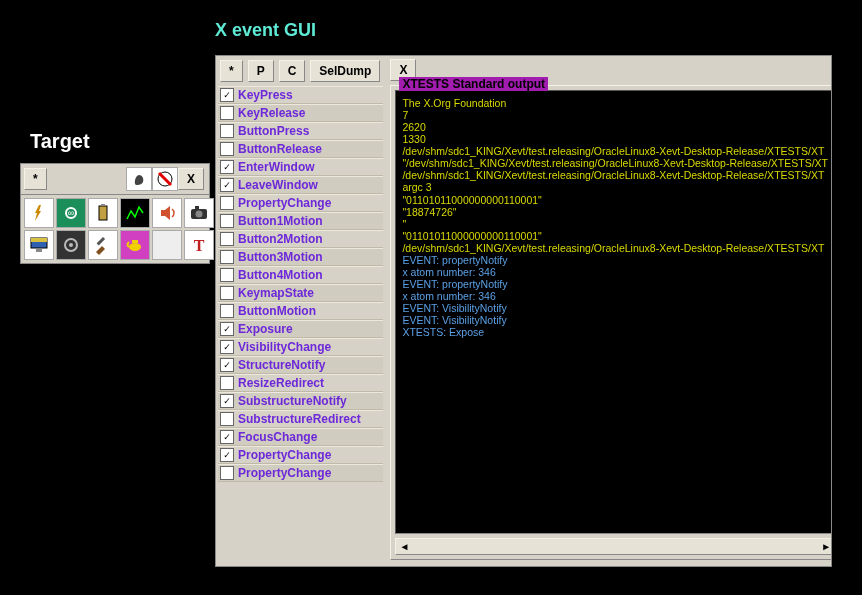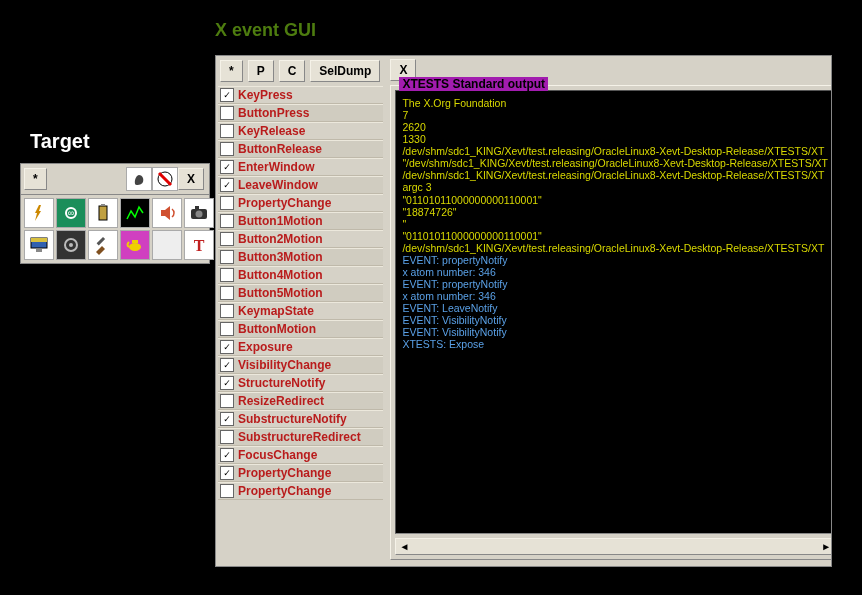--- a/index.html
+++ b/index.html
@@ -65,21 +65,21 @@
     justify-content: center;
     cursor: pointer;
   }
   
   .main-title {
     position: absolute;
     left: 215px;
     top: 20px;
     font-size: 18px;
     font-weight: bold;
-    color: #4d7c0f;
+    color: #5eead4;
   }
   .gui-window {
     position: absolute;
     left: 215px;
     top: 55px;
     width: 615px;
     height: 510px;
     background: #d6d2c7;
     border: 1px solid #888;
     display: flex;
@@ -120,21 +120,21 @@
     align-items: center;
     justify-content: center;
     font-size: 9px;
     color: #000;
     line-height: 1;
     cursor: pointer;
   }
   .event-label {
     font-size: 12px;
     font-weight: bold;
-    color: #b91c1c;
+    color: #6d28d9;
     white-space: nowrap;
   }
 
   .output-panel {
     flex: 1;
     margin: 3px 6px 6px 4px;
     display: flex;
     flex-direction: column;
   }
   .output-top {
@@ -300,28 +300,28 @@
         <div class="btn">C</div>
         <div class="btn">SelDump</div>
       </div>
       <div class="event-list" id="event-list">
           <div class="event-row">
             <div class="chk">✓</div>
             <span class="event-label">KeyPress</span>
           </div>
           <div class="event-row">
             <div class="chk"></div>
+            <span class="event-label">KeyRelease</span>
+          </div>
+          <div class="event-row">
+            <div class="chk"></div>
             <span class="event-label">ButtonPress</span>
           </div>
           <div class="event-row">
             <div class="chk"></div>
-            <span class="event-label">KeyRelease</span>
-          </div>
-          <div class="event-row">
-            <div class="chk"></div>
             <span class="event-label">ButtonRelease</span>
           </div>
           <div class="event-row">
             <div class="chk">✓</div>
             <span class="event-label">EnterWindow</span>
           </div>
           <div class="event-row">
             <div class="chk">✓</div>
             <span class="event-label">LeaveWindow</span>
           </div>
@@ -337,24 +337,20 @@
             <div class="chk"></div>
             <span class="event-label">Button2Motion</span>
           </div>
           <div class="event-row">
             <div class="chk"></div>
             <span class="event-label">Button3Motion</span>
           </div>
           <div class="event-row">
             <div class="chk"></div>
             <span class="event-label">Button4Motion</span>
-          </div>
-          <div class="event-row">
-            <div class="chk"></div>
-            <span class="event-label">Button5Motion</span>
           </div>
           <div class="event-row">
             <div class="chk"></div>
             <span class="event-label">KeymapState</span>
           </div>
           <div class="event-row">
             <div class="chk"></div>
             <span class="event-label">ButtonMotion</span>
           </div>
           <div class="event-row">
@@ -416,21 +412,20 @@
             <div class="console-line console-yellow">"01101011000000000110001"</div>
             <div class="console-line console-yellow"></div>
             <div class="console-line console-yellow">"18874726"</div>
             <div class="console-line console-yellow">"</div>
             <div class="console-line console-yellow">"01101011000000000110001"</div>
             <div class="console-line console-yellow">/dev/shm/sdc1_KING/Xevt/test.releasing/OracleLinux8-Xevt-Desktop-Release/XTESTS/XT</div>
             <div class="console-line console-blue">EVENT: propertyNotify</div>
             <div class="console-line console-blue">x atom number: 346</div>
             <div class="console-line console-blue">EVENT: propertyNotify</div>
             <div class="console-line console-blue">x atom number: 346</div>
-            <div class="console-line console-blue">EVENT: LeaveNotify</div>
             <div class="console-line console-blue">EVENT: VisibilityNotify</div>
             <div class="console-line console-blue">EVENT: VisibilityNotify</div>
             <div class="console-line console-blue">XTESTS: Expose</div>
           </div>
         <div class="hscroll">
           <span>◄</span>
           <span>►</span>
         </div>
       </div>
     </div>

